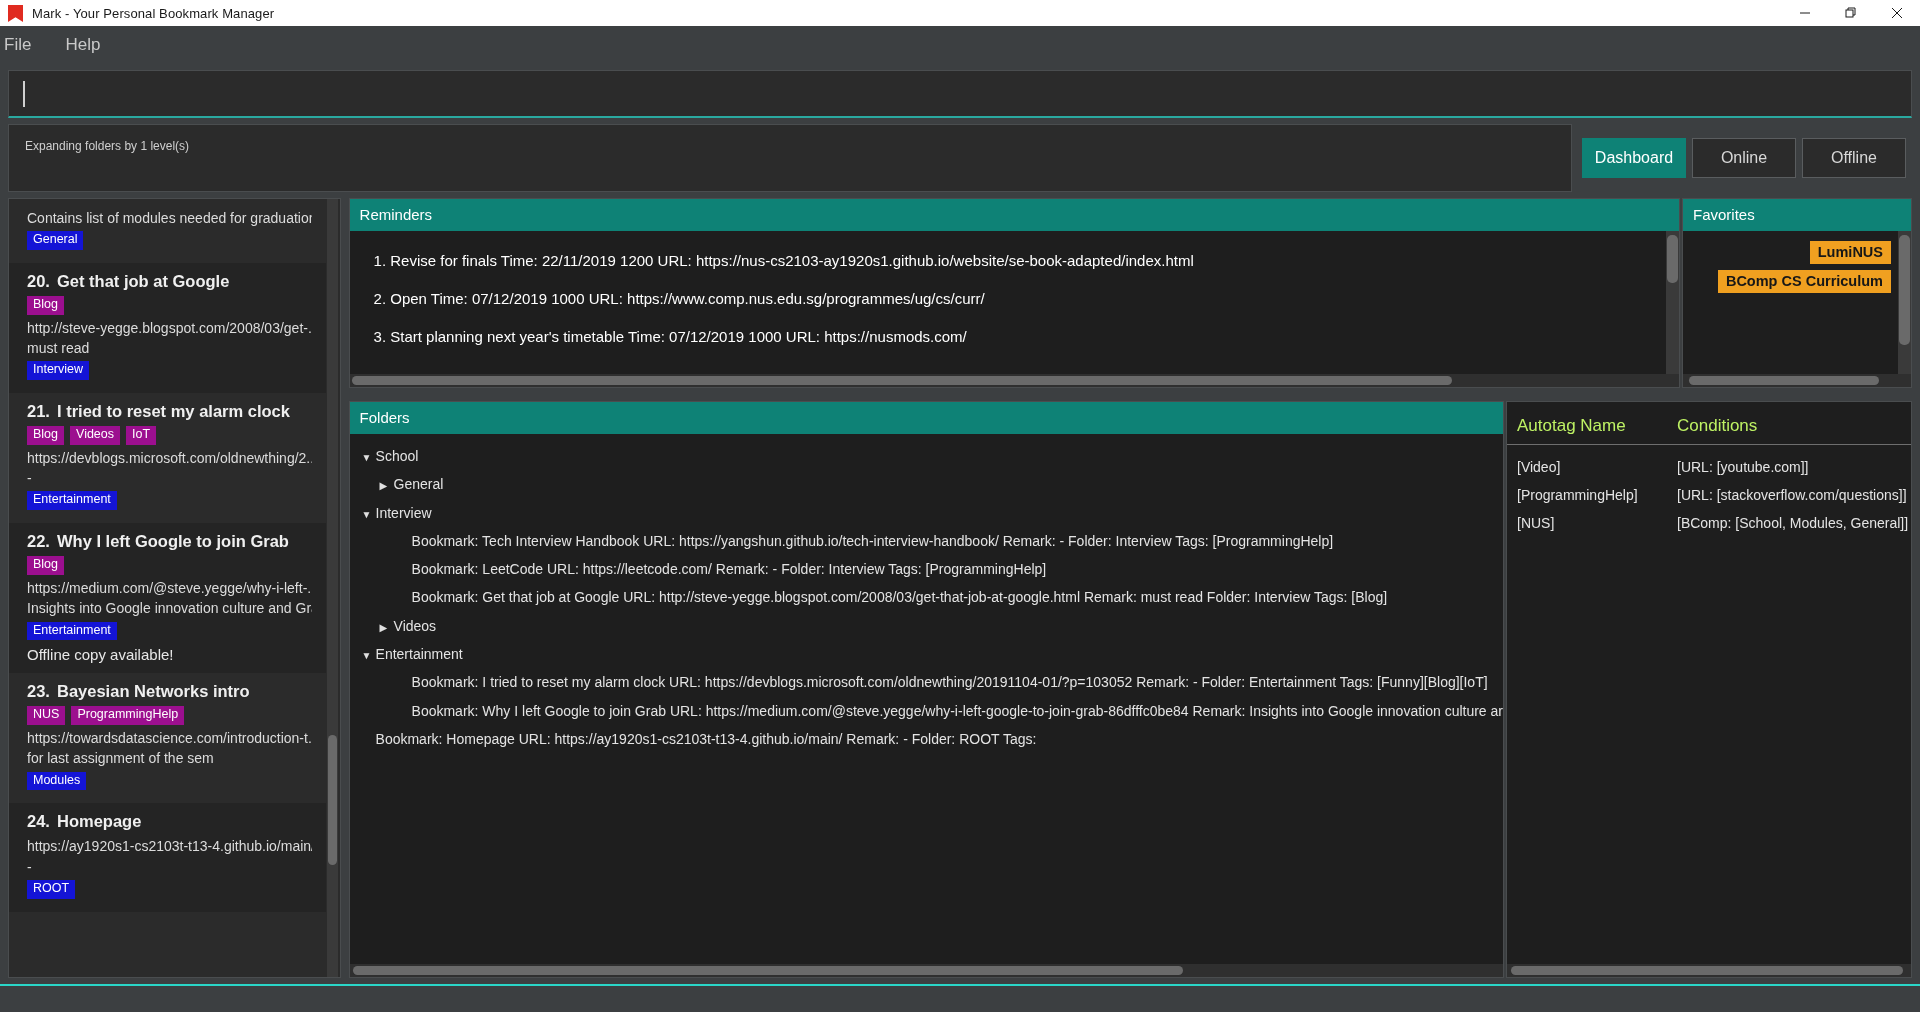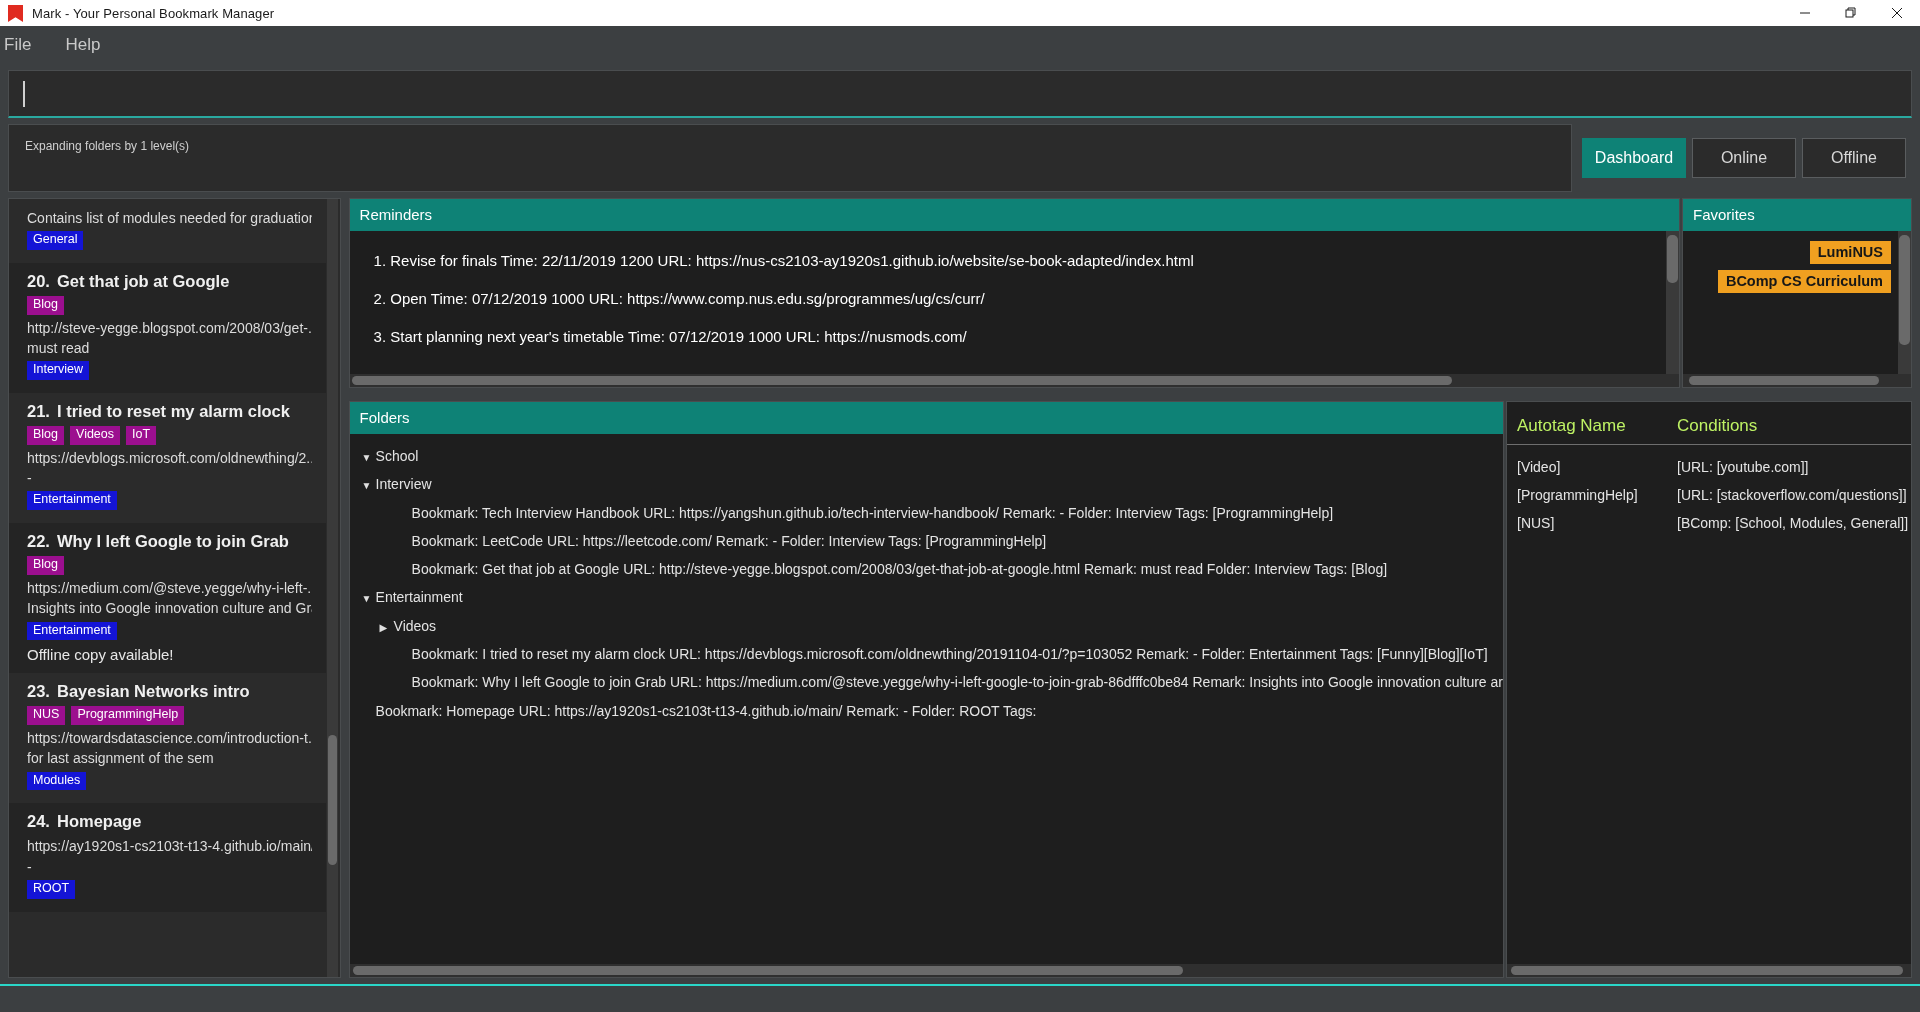--- a/index.html
+++ b/index.html
@@ -298,26 +298,27 @@
 
     </div>
 
     <div class="botrow">
 
       <div class="panel folders">
         <div class="panel-head">Folders</div>
         <div class="panel-body">
           <div class="tree" id="tree">
               <div class="treerow lvl0"><span class="tri">▼</span><span>School</span></div>
+              <div class="treerow lvl1"><span class="tri">▶</span><span>General</span></div>
               <div class="treerow lvl0"><span class="tri">▼</span><span>Interview</span></div>
               <div class="treerow lvl2n"><span>Bookmark: Tech Interview Handbook URL: https://yangshun.github.io/tech-interview-handbook/ Remark: - Folder: Interview Tags: [ProgrammingHelp]</span></div>
               <div class="treerow lvl2n"><span>Bookmark: LeetCode URL: https://leetcode.com/ Remark: - Folder: Interview Tags: [ProgrammingHelp]</span></div>
               <div class="treerow lvl2n"><span>Bookmark: Get that job at Google URL: http://steve-yegge.blogspot.com/2008/03/get-that-job-at-google.html Remark: must read Folder: Interview Tags: [Blog]</span></div>
+              <div class="treerow lvl1"><span class="tri">▶</span><span>Videos</span></div>
               <div class="treerow lvl0"><span class="tri">▼</span><span>Entertainment</span></div>
-              <div class="treerow lvl1"><span class="tri">▶</span><span>Videos</span></div>
               <div class="treerow lvl2n"><span>Bookmark: I tried to reset my alarm clock URL: https://devblogs.microsoft.com/oldnewthing/20191104-01/?p=103052 Remark: - Folder: Entertainment Tags: [Funny][Blog][IoT]</span></div>
               <div class="treerow lvl2n"><span>Bookmark: Why I left Google to join Grab URL: https://medium.com/@steve.yegge/why-i-left-google-to-join-grab-86dfffc0be84 Remark: Insights into Google innovation culture ar</span></div>
               <div class="treerow lvl1n"><span>Bookmark: Homepage URL: https://ay1920s1-cs2103t-t13-4.github.io/main/ Remark: - Folder: ROOT Tags:</span></div>
             </div>
         </div>
         <div class="hscroll">
           <div class="hthumb" style="left:3px; width:830px;"></div>
         </div>
       </div>
 

